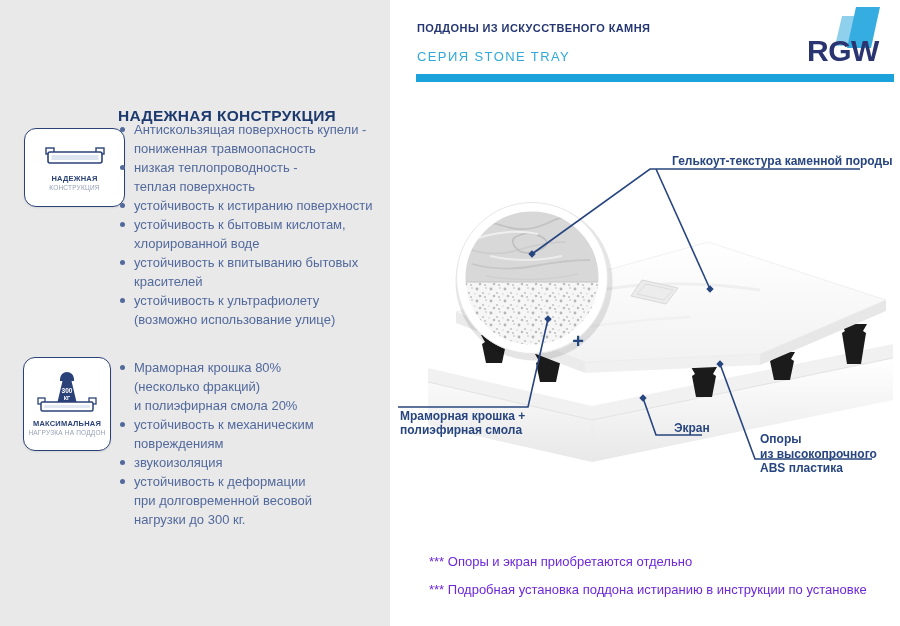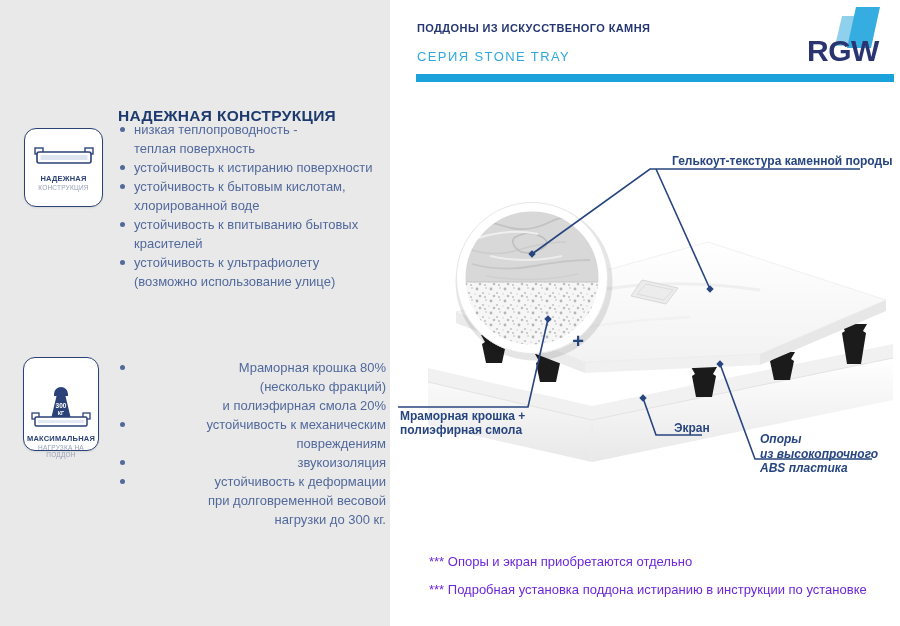--- a/index.html
+++ b/index.html
@@ -8,45 +8,45 @@
   
   .panel{position:absolute;left:0;top:0;width:390px;height:626px;background:#e9e9e9;}
   .panel-title{position:absolute;left:118px;top:94px;font-size:15.5px;font-weight:bold;
        color:#1d3a6e;letter-spacing:.3px;white-space:nowrap;text-align:right;}
   .list{position:absolute;left:118px;width:268px;margin:0;padding:0;list-style:none;
        color:#52699c;font-size:13px;line-height:19px;}
   .list li{position:relative;padding-left:16px;white-space:pre-line;}
   .list li::before{content:"";position:absolute;left:2px;top:7px;width:5px;height:5px;
        border-radius:50%;background:#52699c;}
   .list1{top:120px;}
-  .list2{top:358px;text-align:right;}
+  .list2{top:358px;}
   
   .badge{position:absolute;background:#ffffff;border:1.5px solid #2b4278;border-radius:12px;
        text-align:center;box-sizing:border-box;box-shadow:0 1px 2px rgba(0,0,0,.08);}
-  .badge1{left:24px;top:128px;width:79px;height:79px;padding-top:13px;}
-  .badge2{left:23px;top:357px;width:76px;height:94px;padding-top:23px;}
+  .badge1{left:24px;top:128px;width:101px;height:79px;padding-top:13px;}
+  .badge2{left:23px;top:357px;width:88px;height:94px;padding-top:8px;}
   .badge svg{display:block;margin:0 auto;}
   .badge-bold{font-size:7.5px;font-weight:bold;color:#2b4278;margin-top:6px;letter-spacing:.2px;}
   .badge-light{font-size:6.5px;color:#97a1b6;margin-top:1px;letter-spacing:.2px;}
   .badge2 .badge-bold{margin-top:3px;}
   
   .page-title{position:absolute;left:417px;top:22px;font-size:11px;font-weight:bold;
        color:#243672;letter-spacing:.4px;white-space:nowrap;}
   .page-subtitle{position:absolute;left:417px;top:49px;font-size:13px;color:#2fa9dc;
        letter-spacing:1.4px;white-space:nowrap;text-align:right;}
   .accent-bar{position:absolute;left:416px;top:74px;width:478px;height:8px;background:#1ba2db;}
   .logo{position:absolute;left:806px;top:2px;width:90px;height:64px;}
   
   .illustration{position:absolute;left:390px;top:130px;width:510px;height:410px;}
   .lbl{position:absolute;font-size:12px;font-weight:bold;color:#27457f;line-height:14px;
        white-space:nowrap;}
   .lbl-gelcoat{left:652px;top:154px;padding-left:20px;}
   .lbl-marble{left:400px;top:409px;}
   .lbl-screen{left:659px;top:421px;margin-left:15px;}
-  .lbl-supports{left:760px;top:432px;line-height:14.5px;font-style:italic;}
+  .lbl-supports{left:760px;top:432px;line-height:14.5px;}
   .note{position:absolute;left:429px;font-size:13px;color:#6d28d9;white-space:nowrap;}
   .note1{top:554px;}
   .note2{top:582px;}
 </style>
 </head>
 <body>
 
 <div id="app">
 
   <aside class="panel">
@@ -72,20 +72,22 @@
         <text x="32" y="27" font-size="6.5" font-weight="bold" fill="#ffffff" text-anchor="middle">300</text>
         <text x="32" y="34" font-size="5.5" font-weight="bold" fill="#ffffff" text-anchor="middle">КГ</text>
       </svg>
       <div class="badge-bold">МАКСИМАЛЬНАЯ</div>
       <div class="badge-light">НАГРУЗКА НА ПОДДОН</div>
     </div>
 
     <h2 class="panel-title">НАДЕЖНАЯ КОНСТРУКЦИЯ</h2>
 
     <ul class="list list1">
+      <li>Антискользящая поверхность купели -
+пониженная травмоопасность</li>
       <li>низкая теплопроводность -
 теплая поверхность</li>
       <li>устойчивость к истиранию поверхности</li>
       <li>устойчивость к бытовым кислотам,
 хлорированной воде</li>
       <li>устойчивость к впитыванию бытовых
 красителей</li>
       <li>устойчивость к ультрафиолету
 (возможно использование улице)</li>
     </ul>

